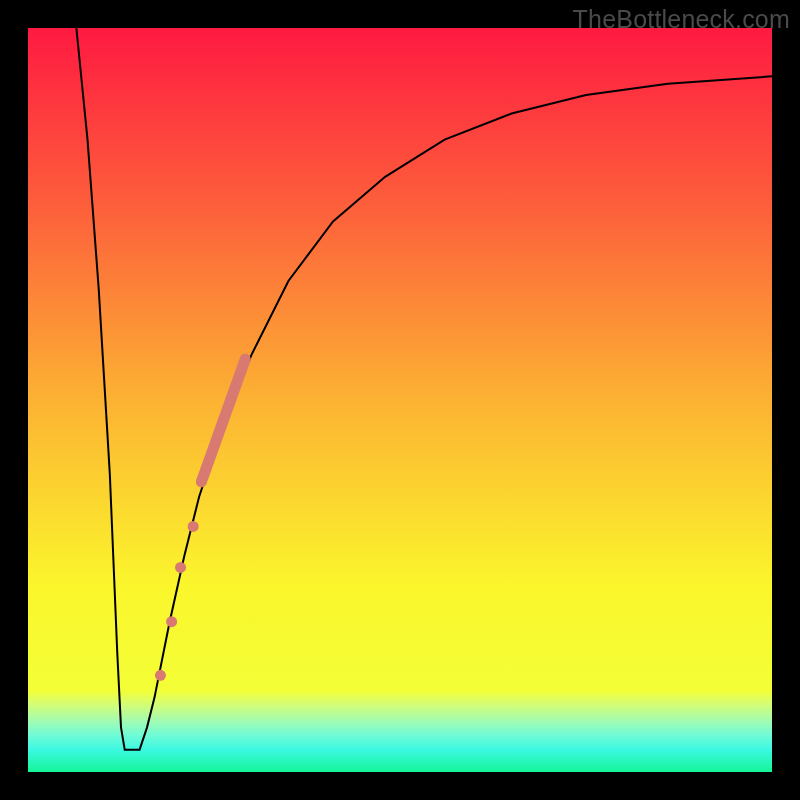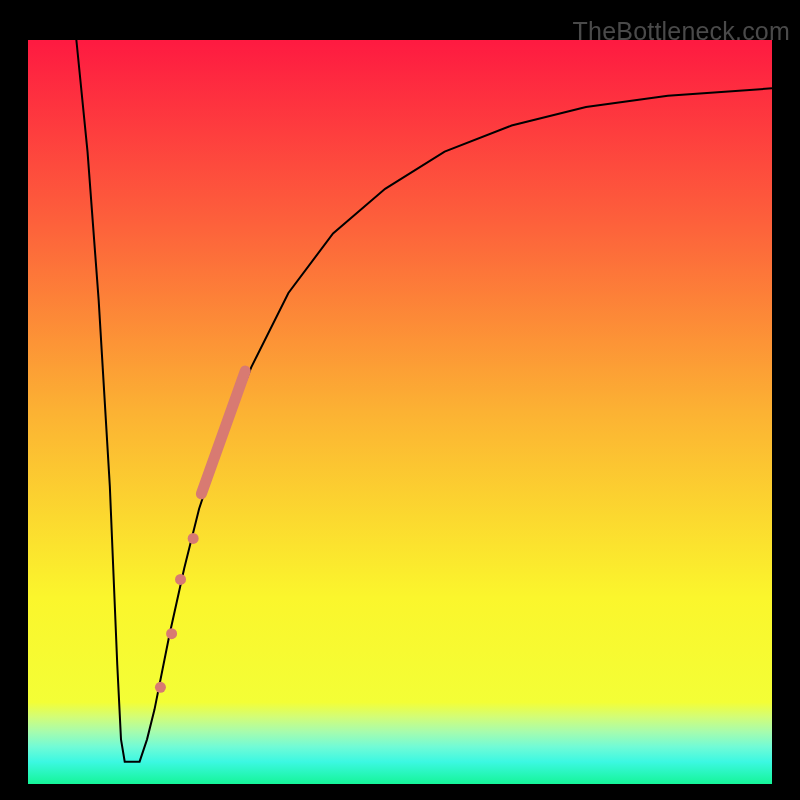--- a/index.html
+++ b/index.html
@@ -7,21 +7,21 @@
     padding: 0;
     width: 800px;
     height: 800px;
     overflow: hidden;
     background: #000;
     font-family: Arial, Helvetica, sans-serif;
   }
   .frame {
     position: absolute;
     left: 0;
-    top: 12px;
+    top: 0;
     width: 800px;
     height: 632px;
     background: #000;
   }
   .plot {
     position: absolute;
     left: 28px;
     top: 28px;
     width: 744px;
     height: 744px;

